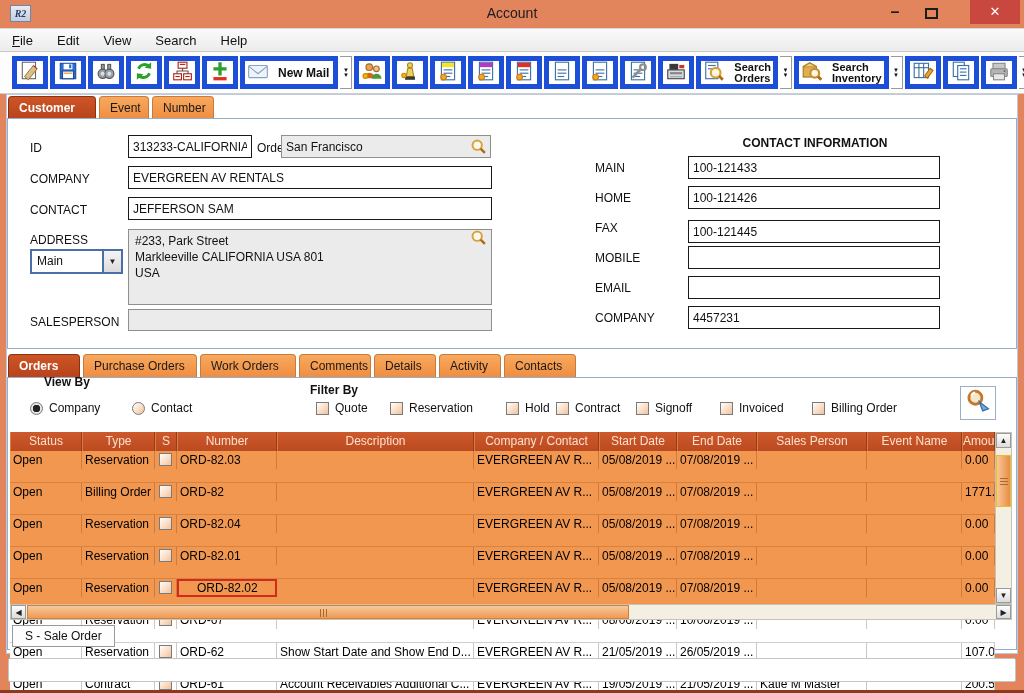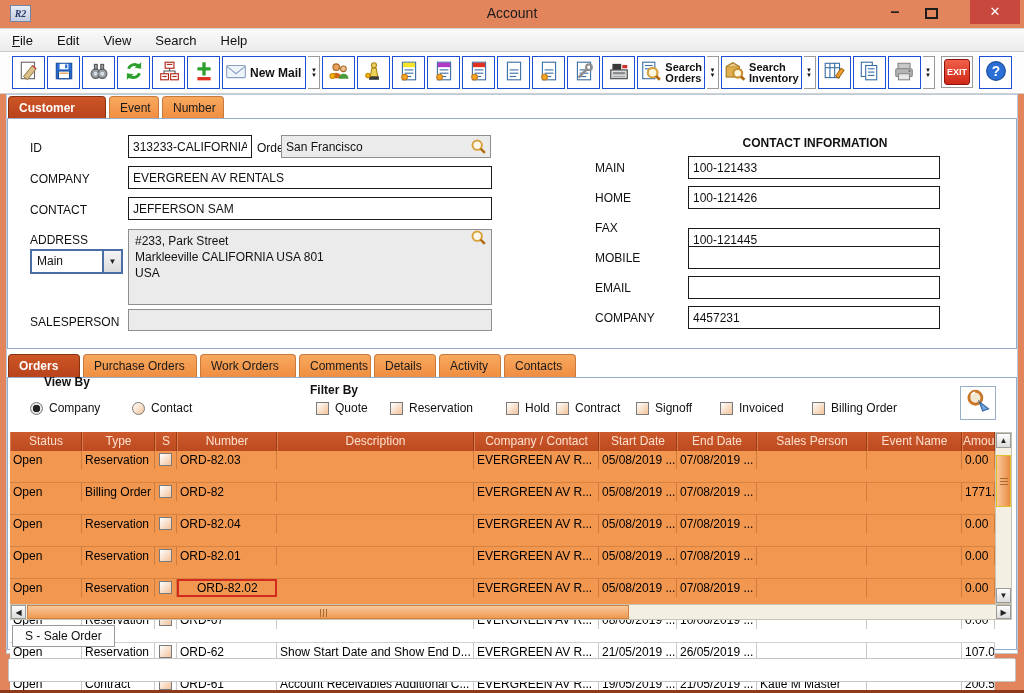--- a/index.html
+++ b/index.html
@@ -20,22 +20,22 @@
 
   
   .menubar{position:absolute;left:0;top:28px;width:100%;height:24px;background:linear-gradient(180deg,#fafafa,#ececec);
            border-top:1px solid #d8d8d8;border-bottom:1px solid #c8c8c8;display:flex;align-items:center;padding-left:12px;gap:24px;}
   .menu-item{font-size:13px;color:#111;}
 
   
   .toolbar{position:absolute;left:0;top:52px;width:100%;height:42px;background:#fdfdfd;border-bottom:1px solid #cfcfcf;
            display:flex;align-items:center;padding:0 12px;}
   .tbgroup{display:flex;align-items:center;gap:2px;}
-  .tb{height:33px;min-width:33px;background:#fff;border:1px solid #1d4ed8;display:flex;align-items:center;justify-content:center;
-      gap:3px;padding:0 2px;}
+  .tb{height:33px;min-width:33px;background:#fff;border:5px solid #1d4ed8;display:flex;align-items:center;
+      gap:9px;padding:0 2px;}
   .tb svg{width:22px;height:22px;flex:none;}
   .tblbl{font-size:12px;font-weight:bold;color:#111;white-space:nowrap;padding-right:2px;}
   .tblbl2{font-size:11px;font-weight:bold;color:#111;line-height:11px;white-space:nowrap;text-align:left;}
   .dd{height:33px;width:12px;border:1px solid #9a9a9a;border-left:none;background:#fff;display:flex;flex-direction:column;
       align-items:center;justify-content:center;font-size:6px;line-height:5px;color:#111;}
   .tbright{margin-left:auto;display:flex;gap:6px;}
   .exitbtn{width:32px;height:32px;border:1px solid #9a9a9a;background:#fff;display:flex;align-items:center;justify-content:center;}
   .exitinner{width:26px;height:26px;background:linear-gradient(180deg,#f06048,#cf2918);border:1px solid #8e130a;border-radius:3px;
              color:#fff;font-size:9px;font-weight:bold;text-align:center;line-height:24px;}
 
@@ -338,21 +338,21 @@
               <circle cx="10" cy="10" r="8.5" fill="#2a6fd6" stroke="#1a4a9a"></circle>
               <text x="10" y="14.2" font-size="12.5" fill="#fff" text-anchor="middle" font-weight="bold">?</text>
             </svg></span>
         </div>
     </div>
   </div>
 
   <div class="content"></div>
 
   <div class="tabrow" id="tabsTop">
-      <div class="tab active" style="width: 98px;">Customer</div>
+      <div class="tab active" style="width: 88px;">Customer</div>
       <div class="tab" style="width: 50px;">Event</div>
       <div class="tab" style="width: 62px;">Number</div>
     </div>
   <div class="panel" id="panelForm"></div>
 
   <span class="flabel" style="left:30px;top:141px;">ID</span>
   <input class="tinput" style="left: 128px; top: 135px; width: 124px;" readonly="" value="313233-CALIFORNIA">
   <span class="flabel" style="left:257px;top:141px;">Order</span>
   <input class="ginput" style="left: 281px; top: 135px; width: 210px; padding-right: 22px;" readonly="" value="San Francisco">
   <span class="magwrap" style="left:470px;top:138px;" id="mag1"><svg viewBox="0 0 20 20">
@@ -384,21 +384,21 @@
   <span class="flabel" style="left:30px;top:315px;">SALESPERSON</span>
   <input class="ginput" style="left: 128px; top: 309px; width: 364px; height: 22px;" readonly="" value="">
 
   <div class="ci-title">CONTACT INFORMATION</div>
   <div id="ciFields">
       <span class="ci-label" style="top: 161px;">MAIN</span>
       <input class="ci-field" readonly="" value="100-121433" style="top: 156px;">
       <span class="ci-label" style="top: 191px;">HOME</span>
       <input class="ci-field" readonly="" value="100-121426" style="top: 186px;">
       <span class="ci-label" style="top: 221px;">FAX</span>
-      <input class="ci-field" readonly="" value="100-121445" style="top: 228px;">
+      <input class="ci-field" readonly="" value="100-121445" style="top: 220px;">
       <span class="ci-label" style="top: 251px;">MOBILE</span>
       <input class="ci-field" readonly="" value="" style="top: 246px;">
       <span class="ci-label" style="top: 281px;">EMAIL</span>
       <input class="ci-field" readonly="" value="" style="top: 276px;">
       <span class="ci-label" style="top: 311px;">COMPANY</span>
       <input class="ci-field" readonly="" value="4457231" style="top: 306px;">
     </div>
 
   <div class="tabrow" id="tabsLow">
       <div class="tab active" style="width: 72px;">Orders</div>

